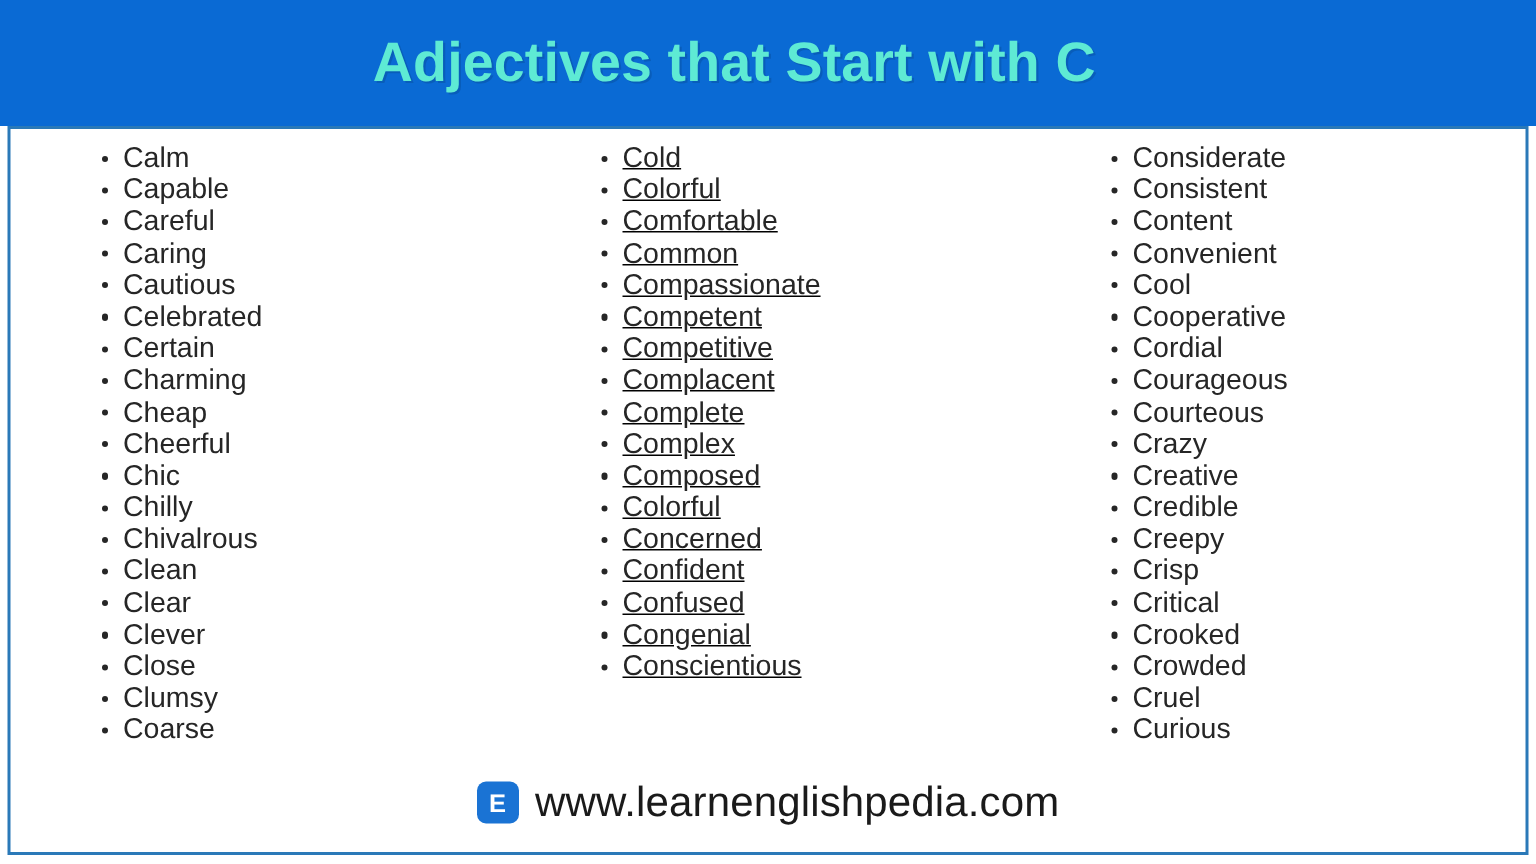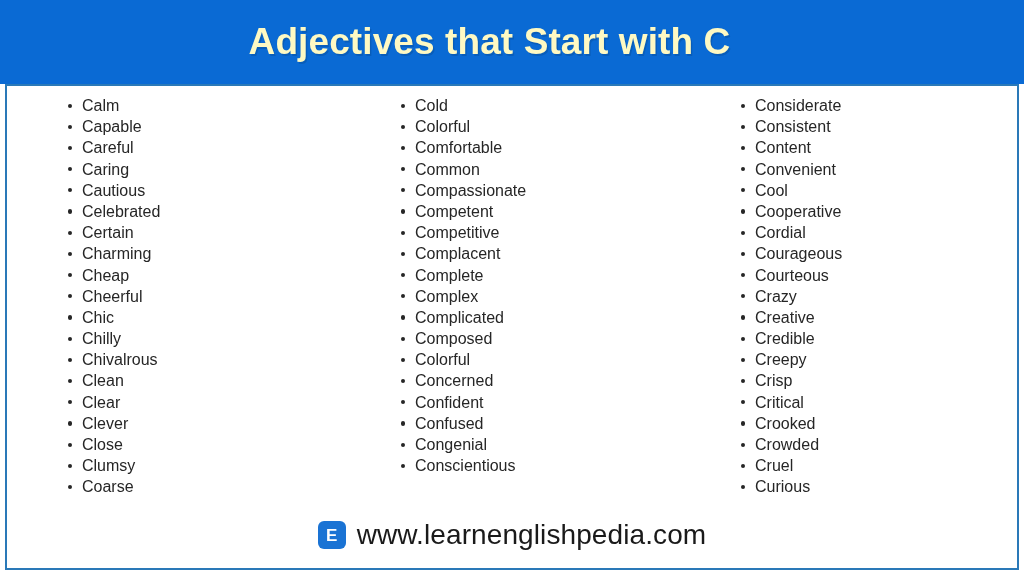--- a/index.html
+++ b/index.html
@@ -33,21 +33,21 @@
   }
   .header-title {
     position: absolute;
     left: 0;
     top: 0;
     width: 979px;
     height: 84px;
     display: flex;
     align-items: center;
     justify-content: center;
-    color: #fef9c3;
+    color: #5eead4;
     font-size: 37px;
     font-weight: bold;
     letter-spacing: 0.1px;
     text-shadow: 1.5px 1.5px 0 rgba(0,0,0,0.12);
     white-space: nowrap;
   }
   
   .card {
     position: absolute;
     left: 5px;
@@ -65,33 +65,33 @@
     top: 95px;
     width: 1024px;
     height: 410px;
     z-index: 2;
   }
   .col {
     position: absolute;
     top: 0;
   }
   .col-1 { left: 68px; }
-  .col-2 { left: 401px; }
+  .col-2 { left: 401px; text-decoration: underline; }
   .col-3 { left: 741px; }
   ul.word-list {
     list-style: none;
     margin: 0;
     padding: 0;
   }
   ul.word-list li {
     position: relative;
     height: 21.2px;
     line-height: 21.2px;
     padding-left: 14px;
-    font-size: 16px;
+    font-size: 19px;
     color: #262626;
     white-space: nowrap;
   }
   ul.word-list li .bullet {
     position: absolute;
     left: 0;
     top: 8.5px;
     width: 4.2px;
     height: 4.2px;
     border-radius: 50%;
@@ -171,21 +171,20 @@
           <li><span class="bullet"></span><span>Cold</span></li>
           <li><span class="bullet"></span><span>Colorful</span></li>
           <li><span class="bullet"></span><span>Comfortable</span></li>
           <li><span class="bullet"></span><span>Common</span></li>
           <li><span class="bullet"></span><span>Compassionate</span></li>
           <li><span class="bullet"></span><span>Competent</span></li>
           <li><span class="bullet"></span><span>Competitive</span></li>
           <li><span class="bullet"></span><span>Complacent</span></li>
           <li><span class="bullet"></span><span>Complete</span></li>
           <li><span class="bullet"></span><span>Complex</span></li>
-          <li><span class="bullet"></span><span>Complicated</span></li>
           <li><span class="bullet"></span><span>Composed</span></li>
           <li><span class="bullet"></span><span>Colorful</span></li>
           <li><span class="bullet"></span><span>Concerned</span></li>
           <li><span class="bullet"></span><span>Confident</span></li>
           <li><span class="bullet"></span><span>Confused</span></li>
           <li><span class="bullet"></span><span>Congenial</span></li>
           <li><span class="bullet"></span><span>Conscientious</span></li>
         </ul>
     </div>
     <div class="col col-3">

